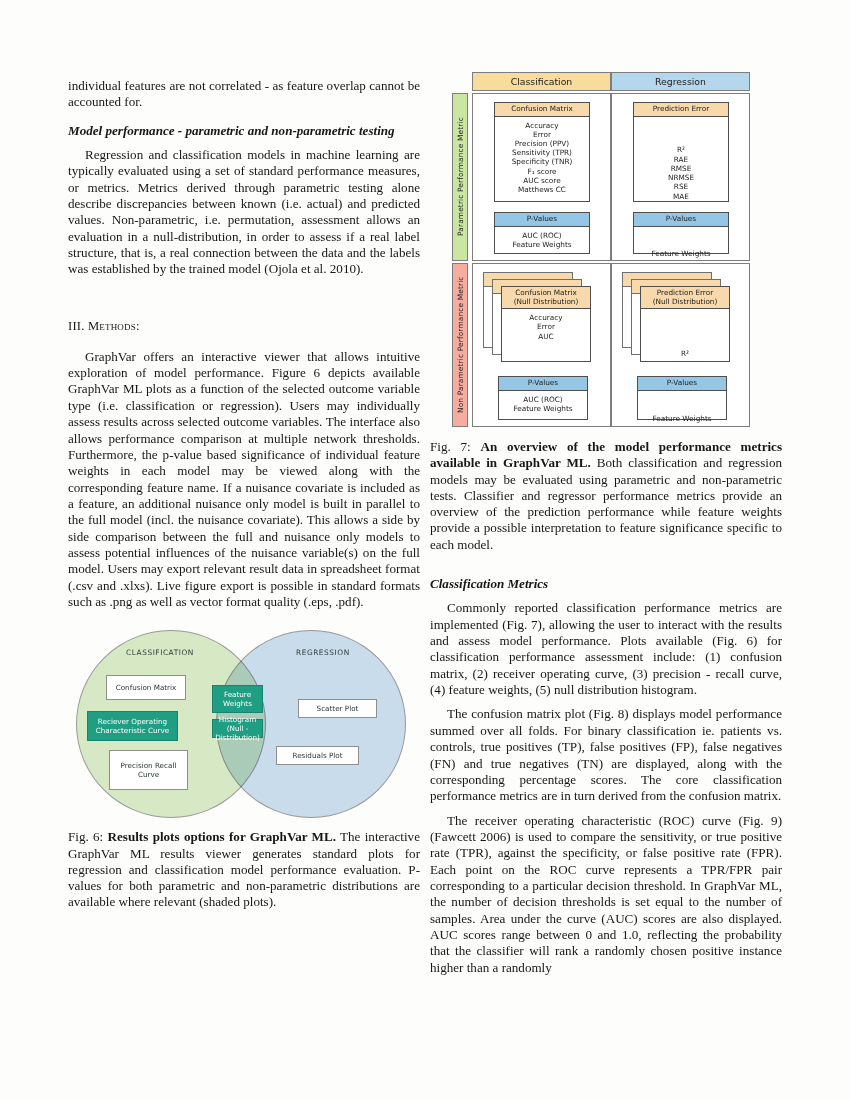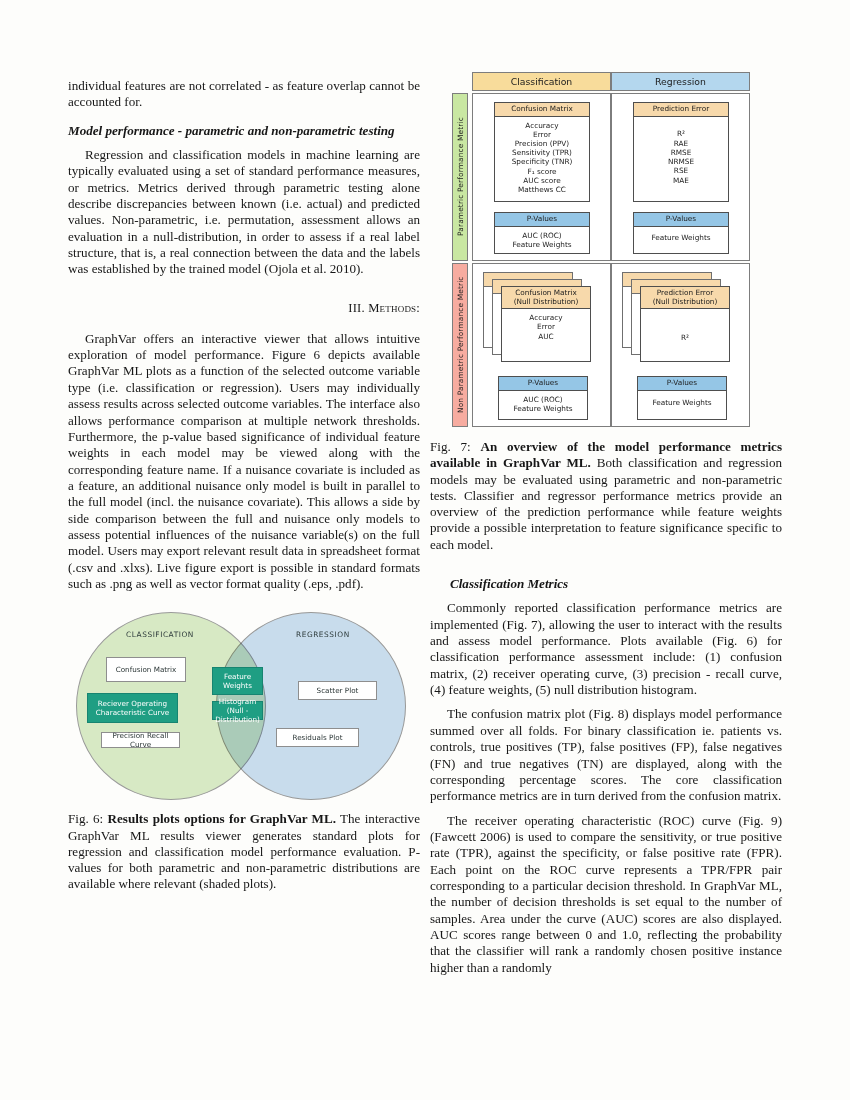--- a/index.html
+++ b/index.html
@@ -23,21 +23,21 @@
     hyphens:none;
   }
   p.indent{text-indent:17px;}
 
   .subhead{
     font-size:13.1px;line-height:16.35px;
     font-weight:bold;font-style:italic;
     margin:12px 0 7px 0;text-align:justify;
   }
   .sechead{
-    text-align:right;margin:22px 0 14px 0;
+    text-align:left;margin:40px 0 14px 0;
     font-size:12.6px;line-height:17px;
     font-variant:small-caps;letter-spacing:.2px;
   }
   .sechead .ln{display:block;}
 
   .caption{
     font-size:13.1px;line-height:16.3px;text-align:justify;
     margin:9px 0 0 0;
   }
   .caption b{font-weight:bold;}
@@ -112,21 +112,21 @@
     background:#f7d9ab;
     font-family:"DejaVu Sans",sans-serif;font-size:7.3px;line-height:8.6px;
     color:#1c1c1c;text-align:center;padding:2px 2px;
   }
   .cap.blue{background:#95c6e6;}
   .lst{
     font-family:"DejaVu Sans",sans-serif;font-size:7.3px;line-height:9.2px;
     color:#1c1c1c;text-align:center;padding:4px 2px 2px 2px;
   }
   .lst.mid{display:flex;flex-direction:column;justify-content:center;
-    height:calc(100% - 17px);padding-top:0;}
+    height:calc(100% - 17px);padding-top:16px;}
 </style>
 </head>
 <body>
 
 <div class="page">
 
   <div class="col col-left">
 
     <p class="body">individual features are not correlated - as feature overlap cannot be accounted for.</p>
 
@@ -149,21 +149,21 @@
 
       <div class="vbox" style="left:38px;top:51px;width:80px;height:25px;">
         <span>Confusion
 Matrix</span>
       </div>
       <div class="vbox teal" style="left:19px;top:87px;width:91px;height:30px;">
         <span>Reciever Operating
 Characteristic
 Curve</span>
       </div>
-      <div class="vbox" style="left:33px;top:126px;width:79px;height:16px;">
+      <div class="vbox" style="left:41px;top:126px;width:79px;height:40px;">
         <span>Precision Recall
 Curve</span>
       </div>
 
       <div class="vbox teal" style="left:144px;top:61px;width:51px;height:28px;">
         <span>Feature
 Weights</span>
       </div>
       <div class="vbox teal" style="left:144px;top:95px;width:51px;height:19px;">
         <span>Histogram
@@ -278,20 +278,20 @@
           <div class="front" style="left:0;top:0;width:90px;height:44px;">
             <div class="cap blue">P-Values</div>
             <div class="lst mid" style="white-space:pre-line;">Feature Weights</div>
           </div>
         </div>
       </div>
     </div>
 
     <p class="caption"><span>Fig. 7: </span><b>An overview of the model performance metrics available in GraphVar ML.</b><span> Both classification and regression models may be evaluated using parametric and non-parametric tests. Classifier and regressor performance metrics provide an overview of the prediction performance while feature weights provide a possible interpretation to feature significance specific to each model.</span></p>
 
-    <div class="subhead" style="margin-top:23px;margin-left:20px;">Classification Metrics</div>
+    <div class="subhead" style="margin-top:23px;">Classification Metrics</div>
 
     <p class="body indent">Commonly reported classification performance metrics are implemented (Fig. 7), allowing the user to interact with the results and assess model performance. Plots available (Fig. 6) for classification performance assessment include: (1) confusion matrix, (2) receiver operating curve, (3) precision - recall curve, (4) feature weights, (5) null distribution histogram.</p>
     <p class="body indent">The confusion matrix plot (Fig. 8) displays model performance summed over all folds. For binary classification ie. patients vs. controls, true positives (TP), false positives (FP), false negatives (FN) and true negatives (TN) are displayed, along with the corresponding percentage scores. The core classification performance metrics are in turn derived from the confusion matrix.</p>
     <p class="body indent">The receiver operating characteristic (ROC) curve (Fig. 9) (Fawcett 2006) is used to compare the sensitivity, or true positive rate (TPR), against the specificity, or false positive rate (FPR). Each point on the ROC curve represents a TPR/FPR pair corresponding to a particular decision threshold. In GraphVar ML, the number of decision thresholds is set equal to the number of samples. Area under the curve (AUC) scores are also displayed. AUC scores range between 0 and 1.0, reflecting the probability that the classifier will rank a randomly chosen positive instance higher than a randomly</p>
   </div>
 
 </div>
 
 </body></html>

